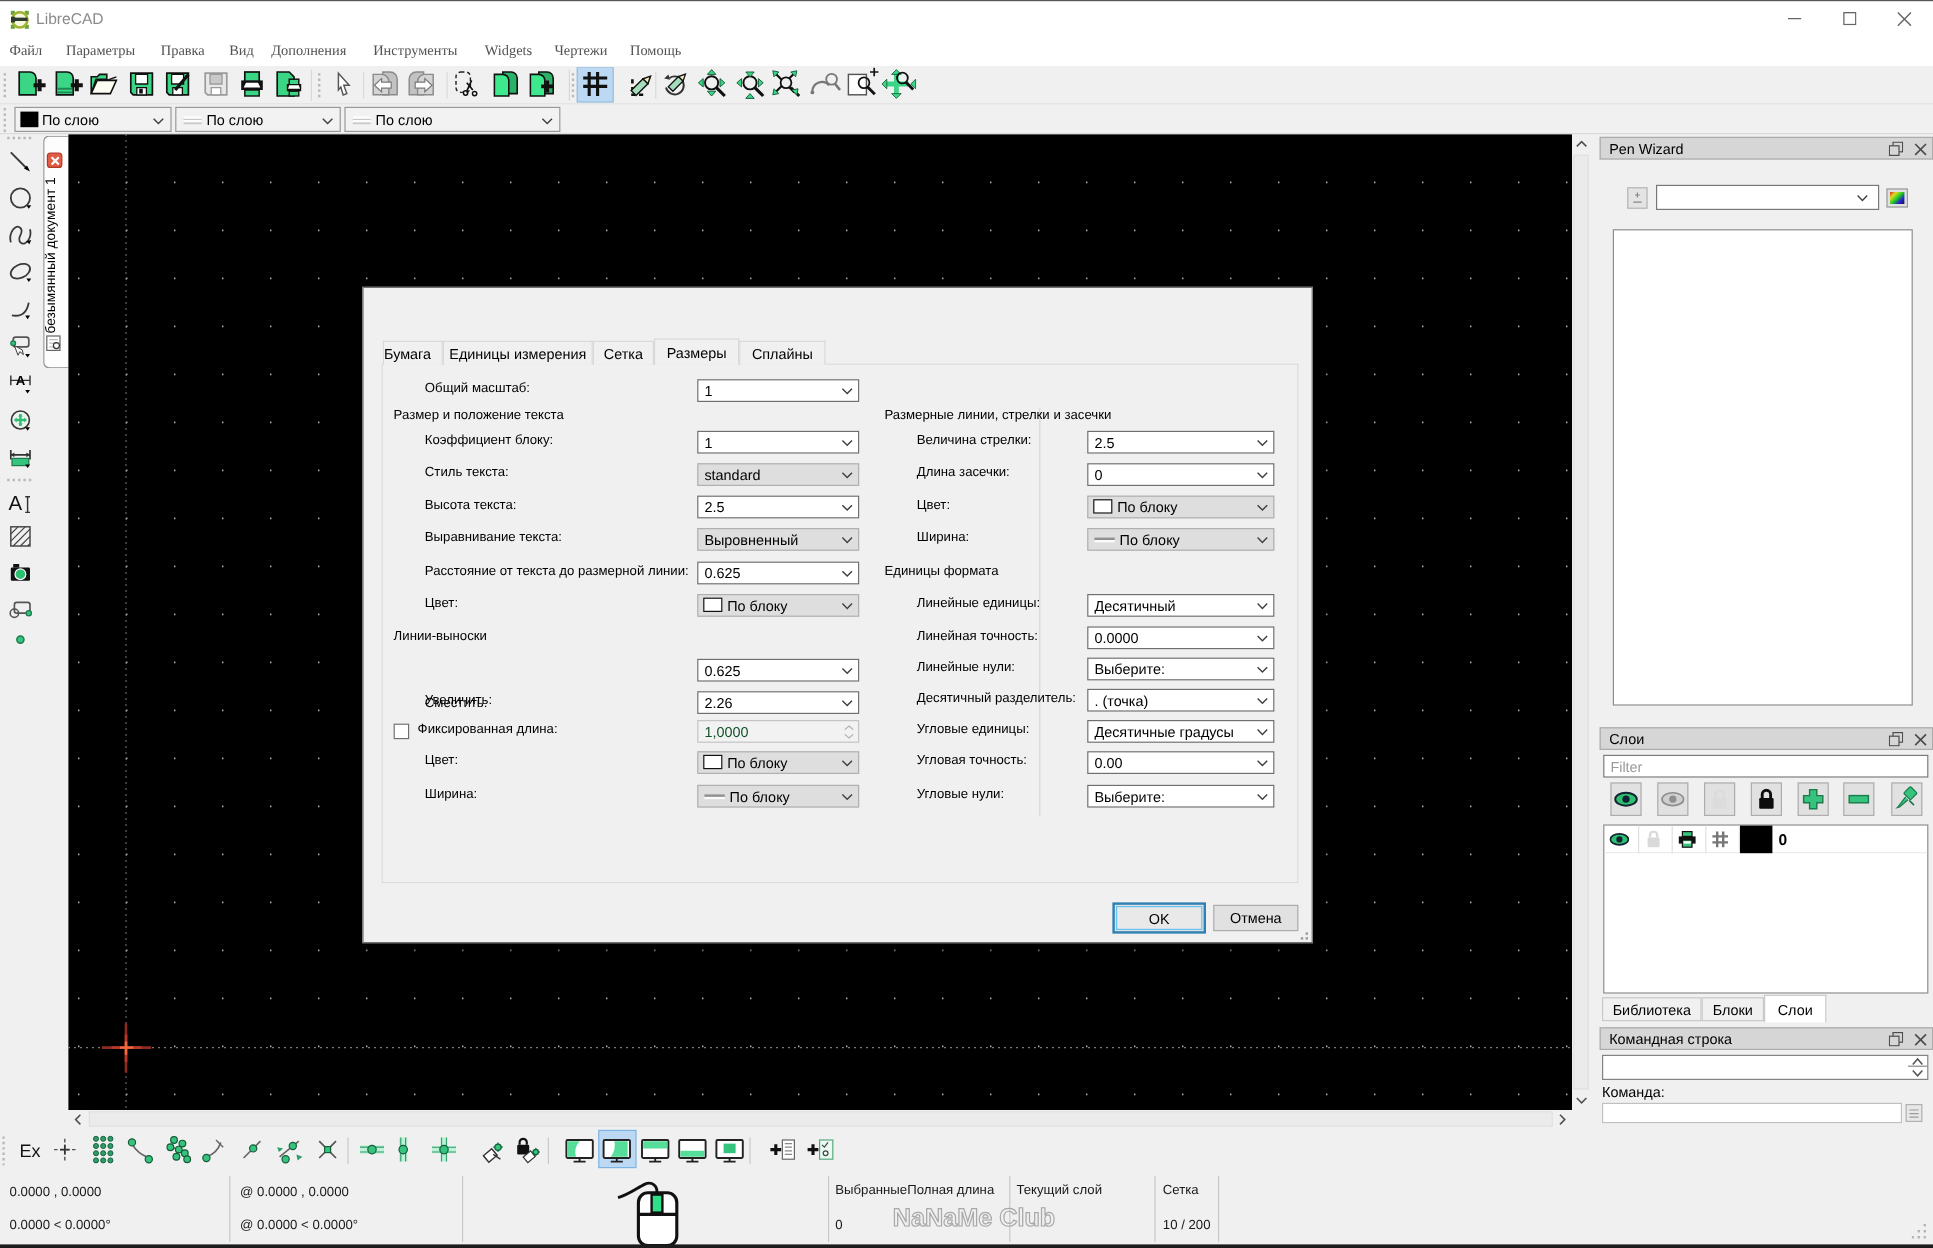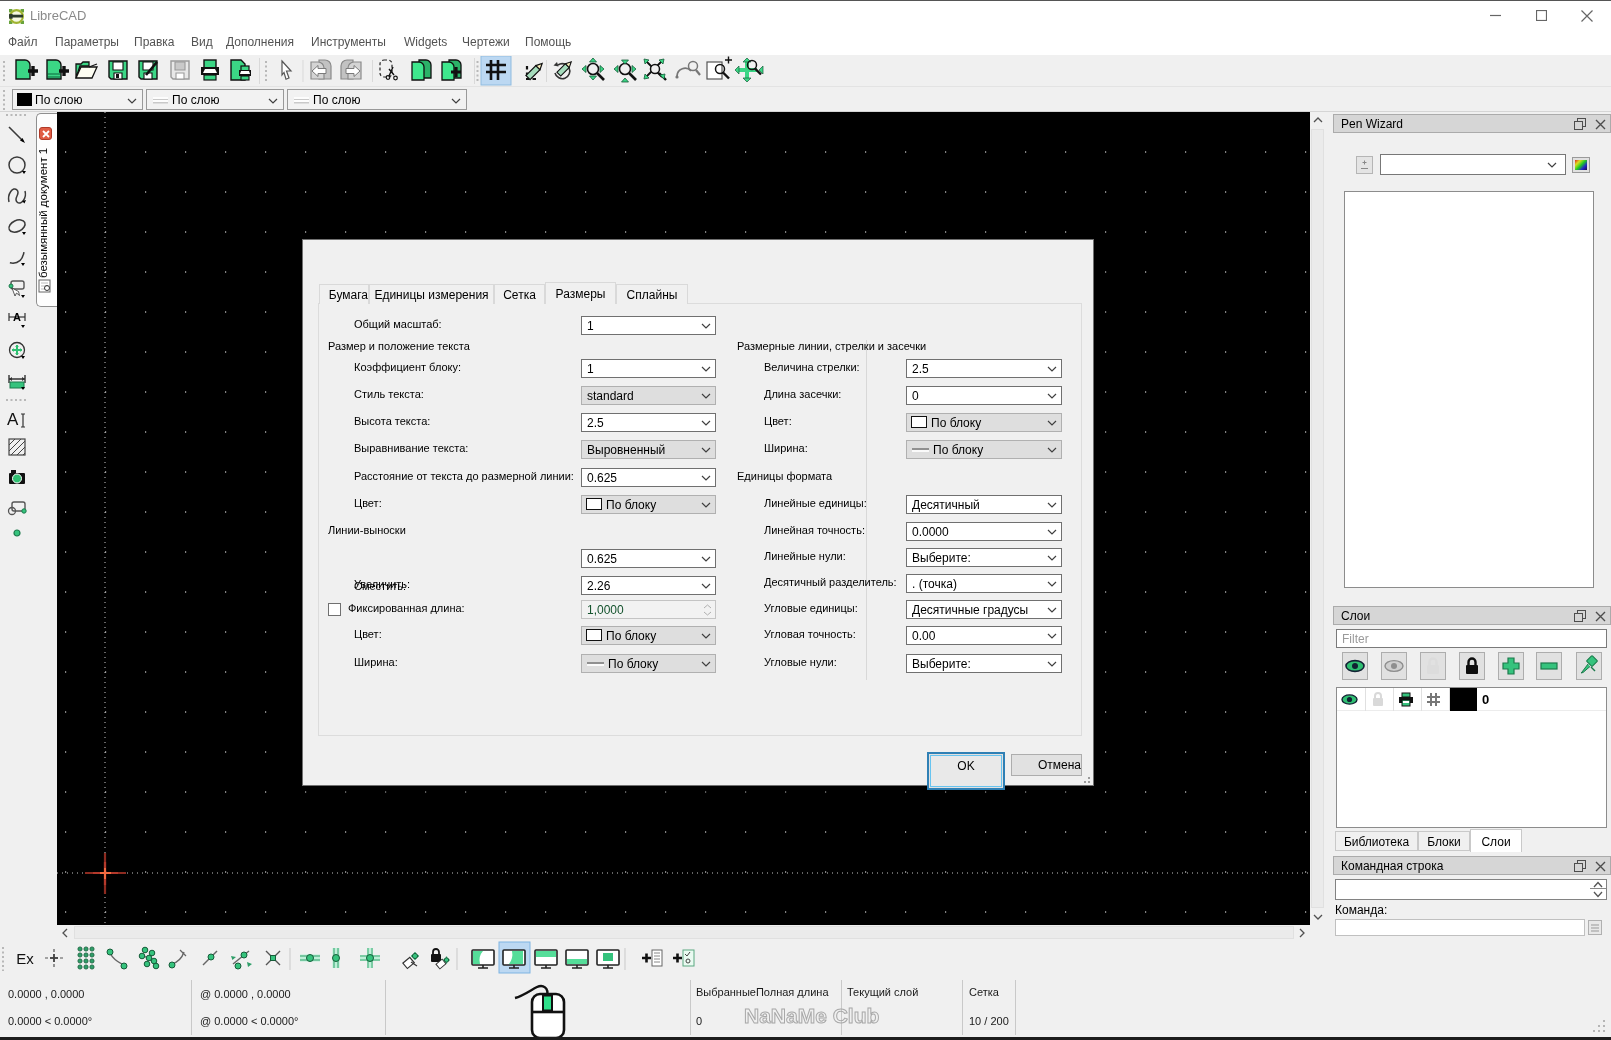--- a/index.html
+++ b/index.html
@@ -3,21 +3,21 @@
 <meta charset="utf-8">
 <style>
 * { margin:0; padding:0; box-sizing:border-box; }
 html,body { width:1611px; height:1040px; overflow:hidden; }
 body { font-family:"Liberation Sans", sans-serif; background:#f0f0f0; position:relative; }
 .abs { position:absolute; }
 
 #titlebar { left:0; top:0; width:1611px; height:30px; background:#ffffff; border-top:1px solid #555; }
 #title-text { left:30px; top:8px; font-size:13px; color:#8a8a8a; }
 #menubar { left:0; top:30px; width:1611px; height:25px; background:#ffffff; }
-.menu-item { position:absolute; top:5px; font-size:12px; color:#535353; }
+.menu-item { position:absolute; top:5px; font-size:12px; color:#535353;font-family:Liberation Serif, serif; }
 #toolbars { left:0; top:55px; width:1611px; height:57px; background:#f0f0f0; border-bottom:1px solid #d5d5d5;}
 #trow2 { position:absolute; left:0; top:31px; width:1611px; height:26px; border-top:1px solid #e3e3e3; }
 
 #lefttools { left:0; top:112px; width:32px; height:440px; background:#f0f0f0; }
 #vtabstrip { left:32px; top:112px; width:25px; height:813px; background:#f0f0f0; }
 #canvas { left:57px; top:112px; width:1253px; height:813px; background:#000; }
 #vscroll { left:1310px; top:112px; width:16px; height:828px; background:#f0f0f0; }
 #hscroll { left:57px; top:925px; width:1253px; height:15px; background:#f0f0f0; }
 
 #rightdock { left:1326px; top:112px; width:285px; height:928px; background:#f0f0f0; }
@@ -682,21 +682,21 @@
       <rect x="10" y="5" width="2" height="2"></rect>
       <rect x="5" y="5" width="2" height="2"></rect>
       <rect x="10" y="0" width="2" height="2"></rect>
     </g>
   </svg>
 <div class="abs" id="bottomline"></div>
 
 <div class="abs" id="dialog">
 
   <div class="abs" style="left:15px;top:63px;width:764px;height:433px;border:1px solid #dcdcdc;background:#f0f0f0"></div>
-  <div class="abs" style="left:16px;top:44px;width:50px;height:20px;background:#f0f0f0;border:1px solid #d9d9d9;border-bottom:none;font-size:12px;text-align:right;padding-top:3px">Бумага</div>
+  <div class="abs" style="left:16px;top:44px;width:50px;height:20px;background:#f0f0f0;border:1px solid #d9d9d9;border-bottom:none;font-size:12px;text-align:left;padding-top:3px">Бумага</div>
   <div class="abs" style="left:66px;top:44px;width:125px;height:20px;background:#f0f0f0;border:1px solid #d9d9d9;border-bottom:none;font-size:12px;text-align:center;padding-top:3px">Единицы измерения</div>
   <div class="abs" style="left:191px;top:44px;width:51px;height:20px;background:#f0f0f0;border:1px solid #d9d9d9;border-bottom:none;font-size:12px;text-align:center;padding-top:3px">Сетка</div>
   <div class="abs" style="left:242px;top:42px;width:71px;height:22px;background:#f0f0f0;border:1px solid #d9d9d9;border-bottom:none;font-size:12px;text-align:center;padding-top:4px;z-index:3">Размеры</div>
   <div class="abs" style="left:313px;top:44px;width:72px;height:20px;background:#f0f0f0;border:1px solid #d9d9d9;border-bottom:none;font-size:12px;text-align:center;padding-top:3px">Сплайны</div>
 
   <div class="abs" style="left:563px;top:100px;width:1px;height:340px;background:#d8d8d8"></div>
   <div id="dlg-rows">
       <div class="dlg-label" style="left: 51px; top: 78px;">Общий масштаб:</div>
       <div class="combo" style="left: 278px; top: 76px; width: 135px;">
         <span class="val" style="left:5px">1</span>
@@ -864,24 +864,24 @@
       </div>
       <div class="dlg-label" style="left: 461px; top: 416px;">Угловые нули:</div>
       <div class="combo" style="left: 603px; top: 414px; width: 156px;">
         <span class="val" style="left:5px">Выберите:</span>
         <svg class="chev" width="10" height="7" viewBox="0 0 10 7">
           <path d="M1 1l4 4 4-4" stroke="#404040" stroke-width="1.2" fill="none"></path>
         </svg>
       </div>
     </div>
 
-  <div class="abs" style="left:624px;top:512px;width:78px;height:38px;border:2px solid #2f80b5;background:#e1e1e1;">
+  <div class="abs" style="left:624px;top:512px;width:78px;height:26px;border:2px solid #2f80b5;background:#e1e1e1;">
       <div style="position:absolute;left:1px;top:1px;right:1px;bottom:1px;border:1px solid #67c4f0;background:#e9e9e9;font-size:12px;text-align:center;padding-top:3px">OK</div>
     </div>
-  <div class="abs" style="left:708px;top:514px;width:71px;height:22px;border:1px solid #adadad;background:#e1e1e1;font-size:12px;text-align:right;padding-top:3px">Отмена</div>
+  <div class="abs" style="left:708px;top:514px;width:71px;height:22px;border:1px solid #adadad;background:#e1e1e1;font-size:12px;text-align:center;padding-top:3px">Отмена</div>
   <svg class="abs" style="left:778px;top:534px" width="10" height="10">
       <g fill="#9b9b9b">
         <rect x="7" y="7" width="2" height="2"></rect>
         <rect x="3" y="7" width="2" height="2"></rect>
         <rect x="7" y="3" width="2" height="2"></rect>
       </g>
     </svg>
 </div>
 
 </body></html>

